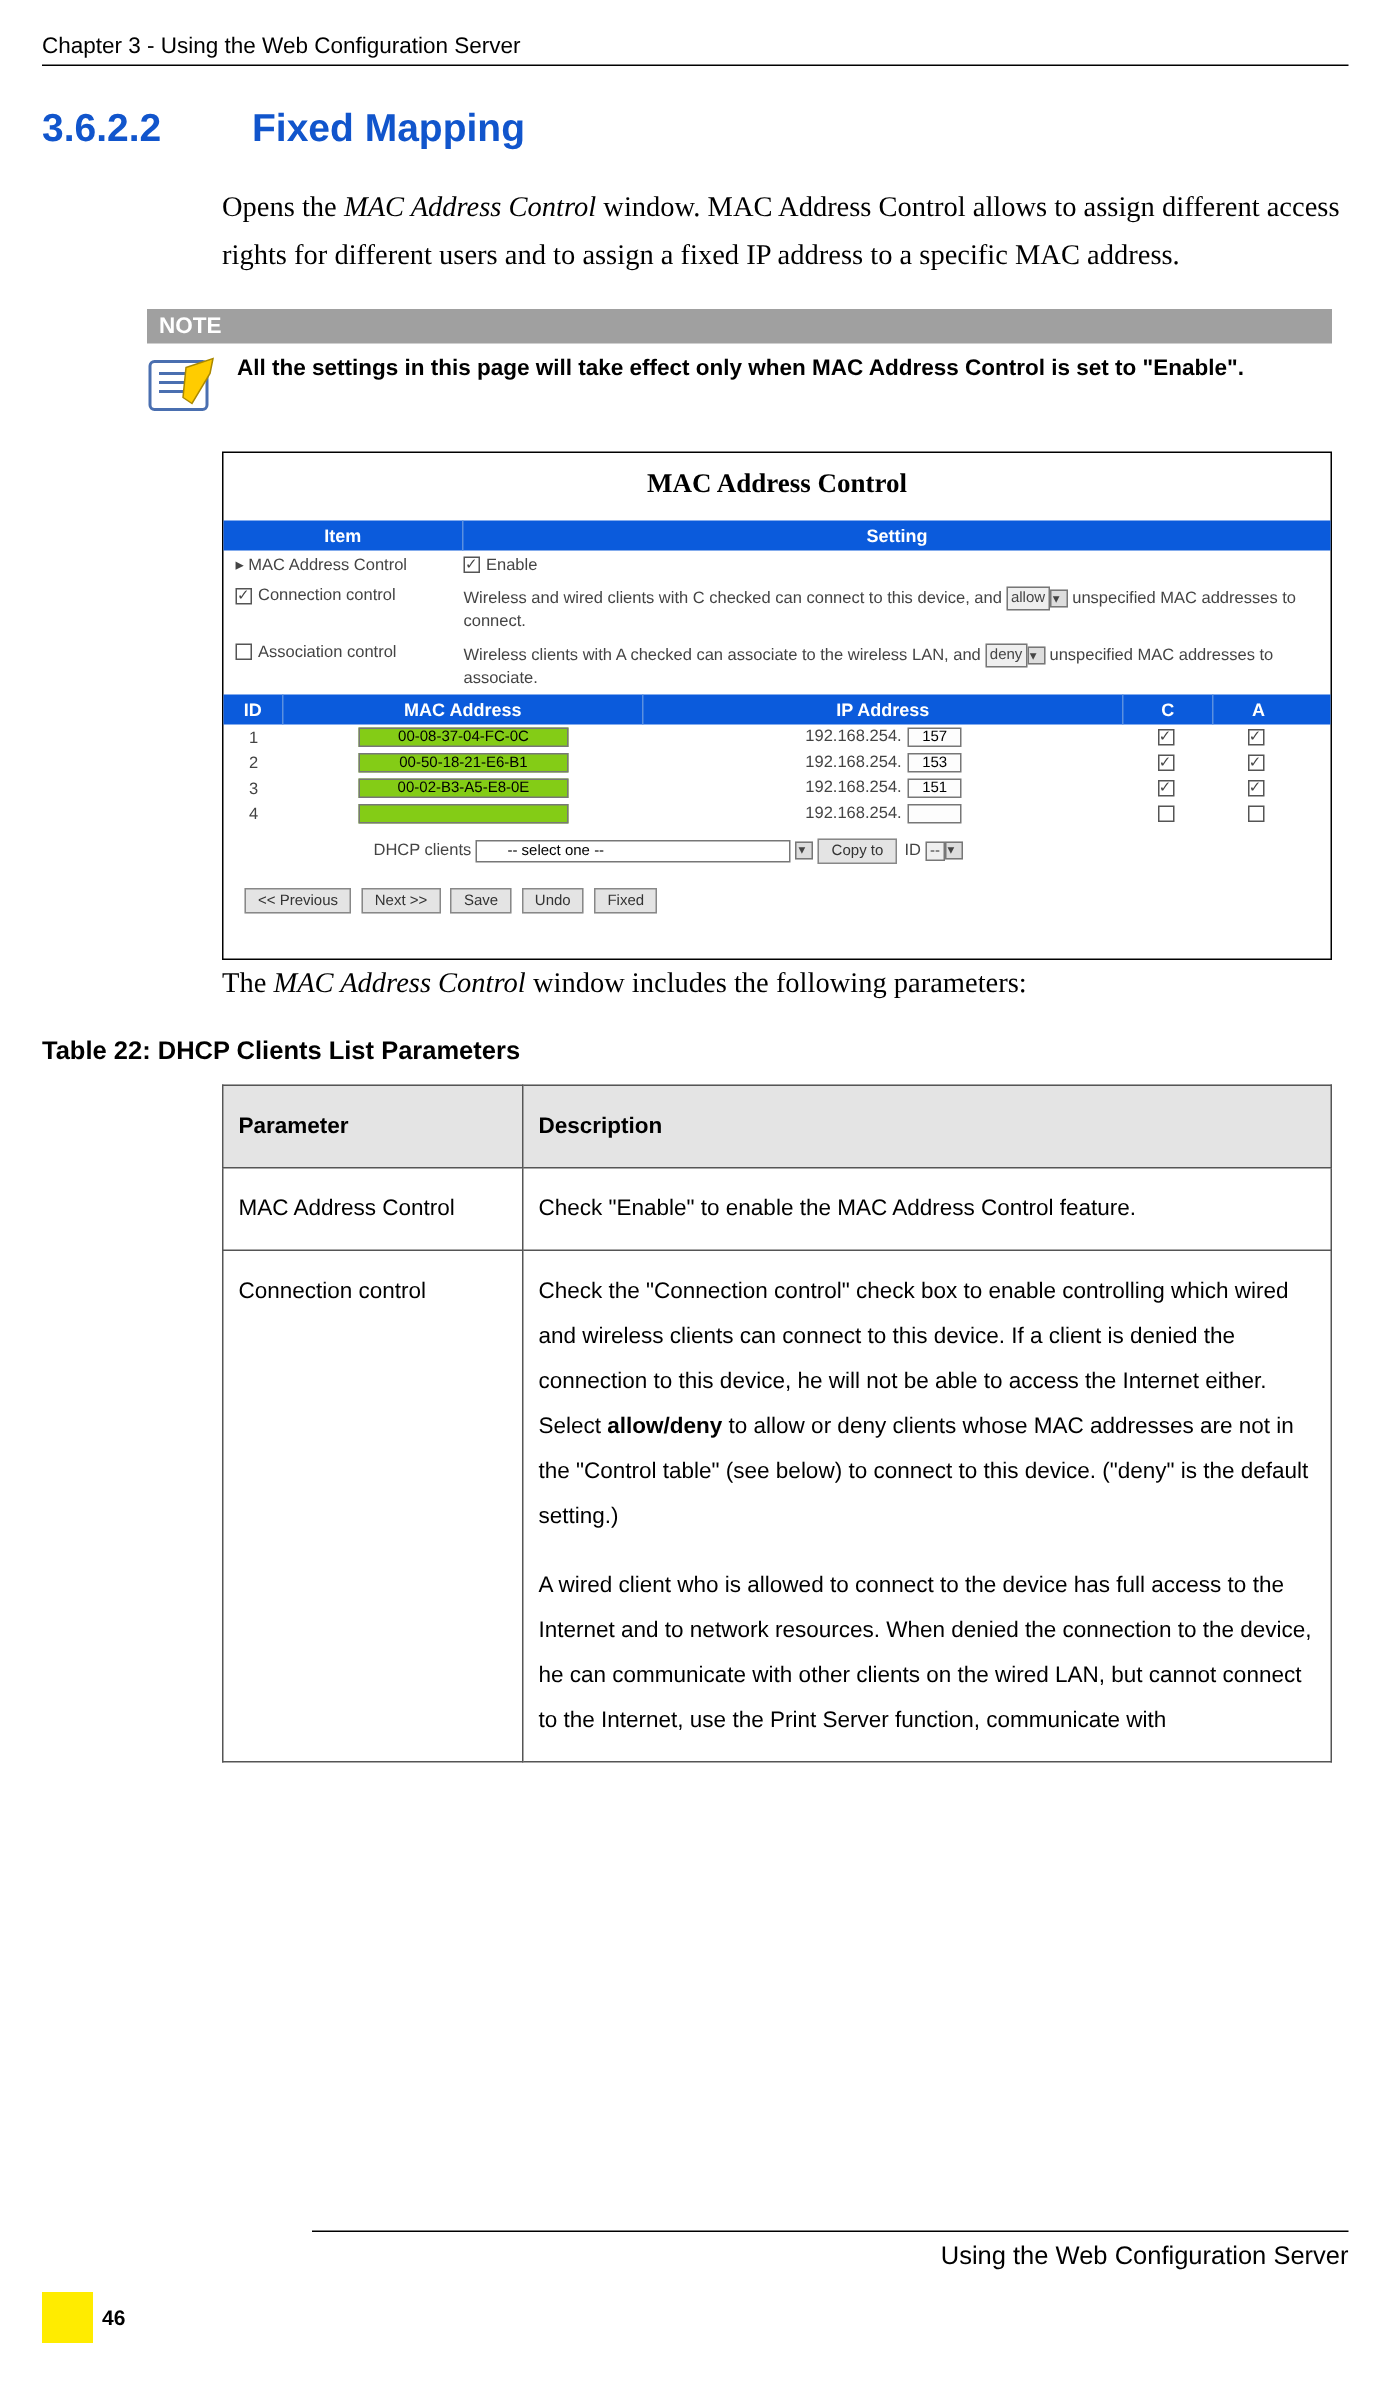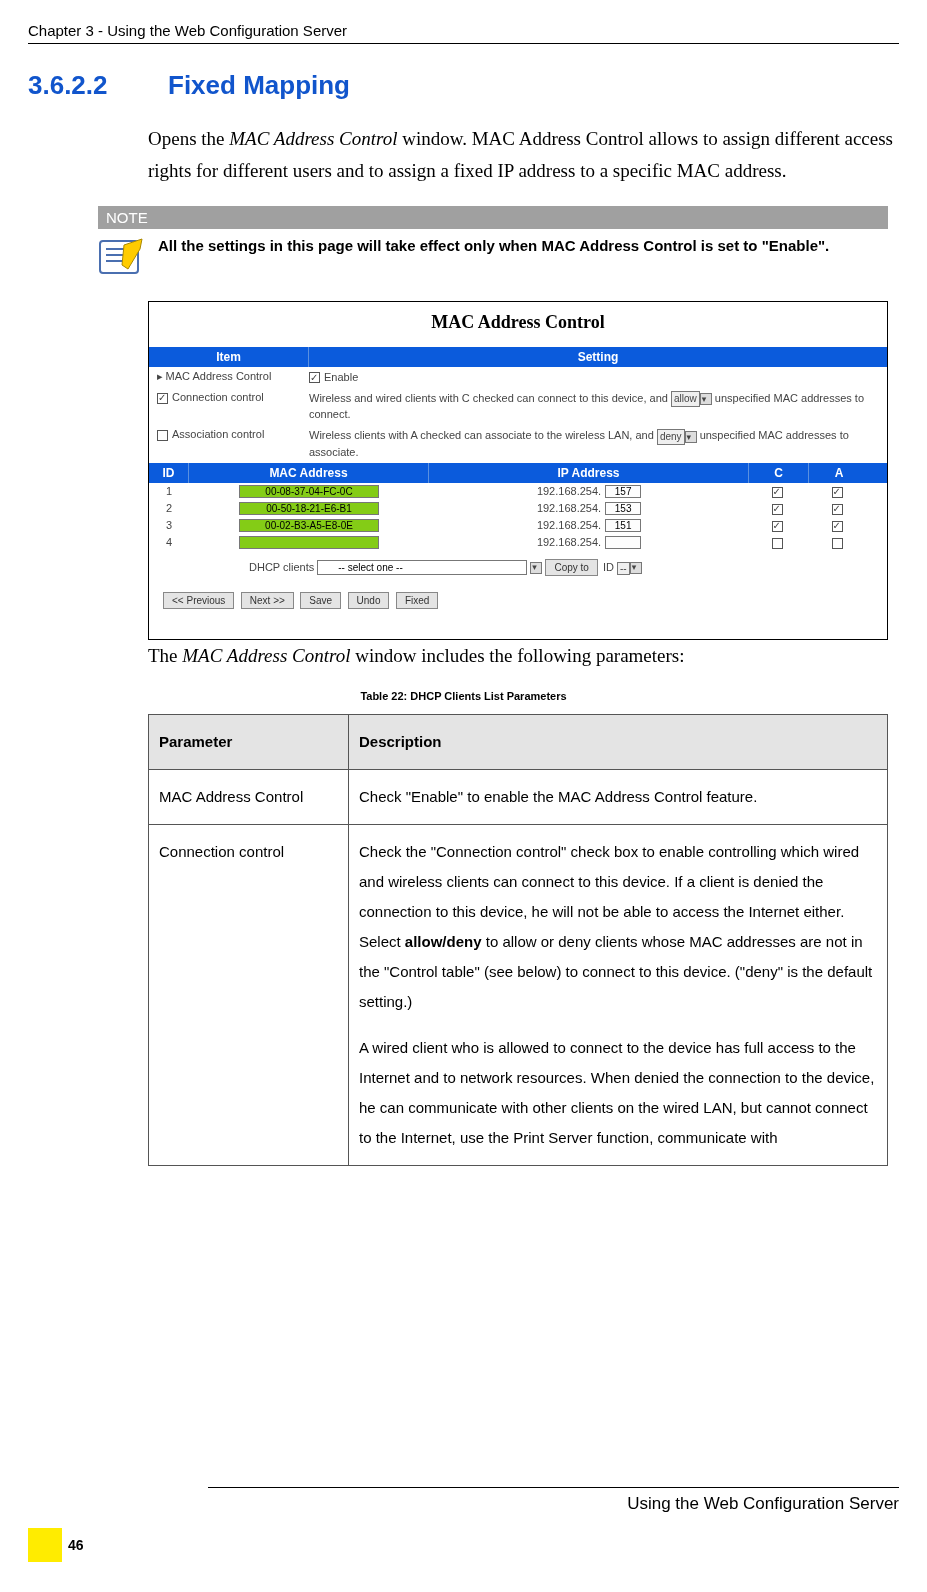--- a/index.html
+++ b/index.html
@@ -37,21 +37,21 @@
     font-family: Georgia, 'Times New Roman', serif;
     font-size: 19px;
     line-height: 1.7;
     margin-left: 120px;
     margin-bottom: 18px;
   }
   .note-block { margin-left: 70px; margin-bottom: 20px; position: relative; }
   .note-bar {
     background: #a0a0a0;
     color: #fff;
-    font-weight: normal;
+    font-weight: bold;
     font-size: 15px;
     padding: 3px 8px;
     width: 790px;
   }
   .note-row { display:flex; align-items:flex-start; margin-top:6px; }
   .note-icon {
     width: 46px; height: 46px;
     margin-right: 14px;
     position: relative;
     flex: 0 0 46px;
@@ -83,21 +83,21 @@
   .col-id{width:40px;} .col-mac{width:240px;} .col-ip{width:320px;} .col-c{width:60px;} .col-a{width:60px; border-right:none !important;}
   .tbl2-row{ display:flex; font-size:11px; text-align:center; align-items:center; padding:2px 0; color:#444;}
   .tbl2-row .col-mac input{ width:140px; font-size:10px; text-align:center; border:1px solid #777; background:#84cc16;}
   .tbl2-row .col-ip input{ width:36px; font-size:10px; text-align:center; border:1px solid #777; background:#fdfdfd; margin-left:4px;}
   .dhcp-row{ font-size:11px; color:#444; padding:8px 0 8px 100px;}
   .dhcp-row input.sel{ width:210px; font-size:10px; border:1px solid #777; background:#fff; padding:1px 20px;}
   .btnbar { padding: 6px 0 0 14px; }
   .btn { display:inline-block; background:#e4e4e4; border:1px solid #888; font-size:10px; padding:2px 8px; margin-right:2px; color:#333;}
 
   .figure-caption { text-align:center; font-weight:bold; font-size:17px; margin: 14px 0 20px; }
-  .table-caption  { text-align:center; font-weight:bold; font-size:11px; margin: 8px 0 12px; }
+  .table-caption  { text-align:left; font-weight:bold; font-size:17px; margin: 8px 0 12px; }
 
   .param-table {
     border-collapse: collapse;
     margin-left: 120px;
     width: 740px;
     font-size: 15px;
   }
   .param-table th, .param-table td {
     border: 1px solid #555;
     padding: 12px 10px;

